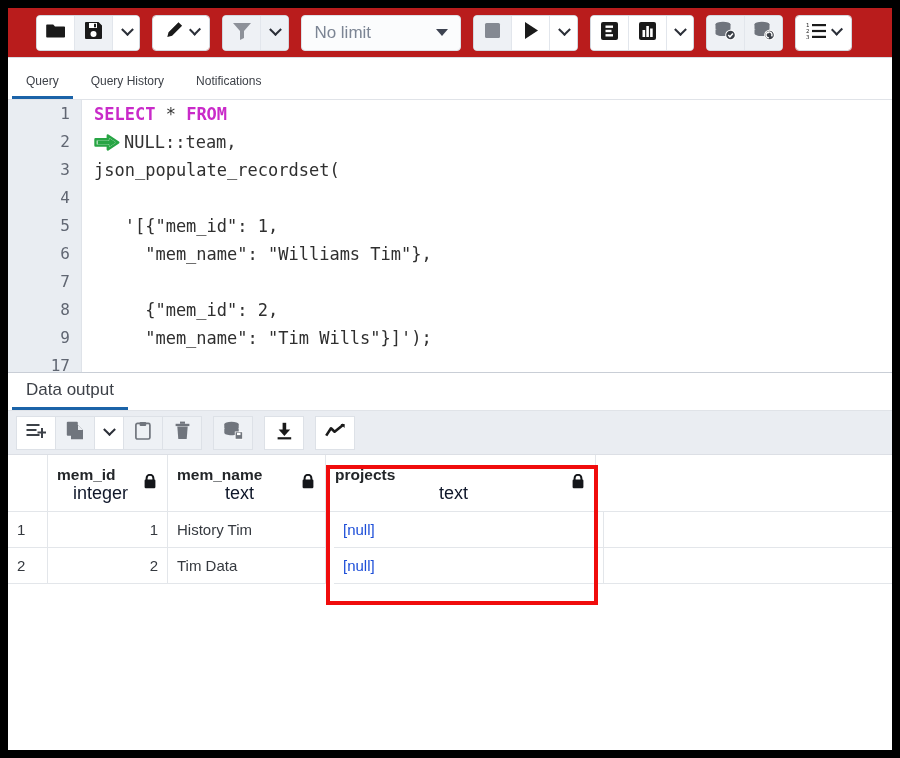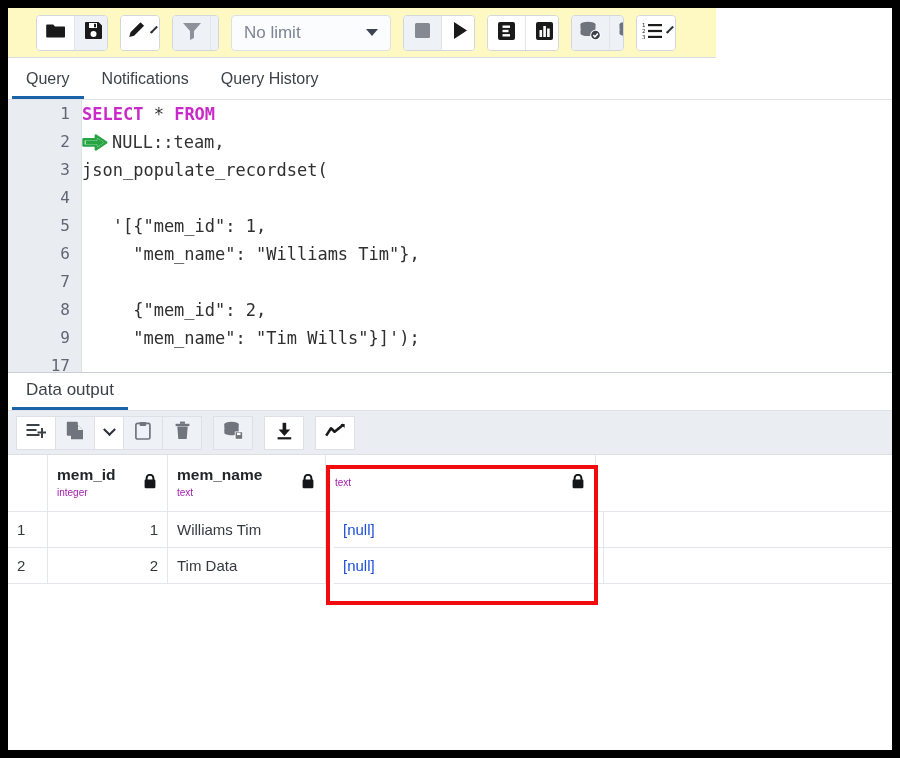--- a/index.html
+++ b/index.html
@@ -13,22 +13,22 @@
     position: absolute;
     left: 8px; top: 8px;
     width: 884px; height: 742px;
     background: #ffffff;
     overflow: hidden;
   }
 
   
   #toolbar {
     position: absolute; left: 0; top: 0;
-    width: 708px; height: 50px;
-    background: #fef9c3;
+    width: 884px; height: 50px;
+    background: #b91c1c;
     border-bottom: 1px solid #d9dde3;
     display: flex; align-items: center;
     padding: 0 28px;
   }
   .btngroup {
     display: flex; align-items: stretch;
     height: 36px;
     border: 1px solid #d2d7de;
     border-radius: 4px;
     background: #ffffff;
@@ -72,21 +72,21 @@
 
   
   #tabs {
     position: absolute; left: 0; top: 50px;
     width: 884px; height: 42px;
     background: #ffffff;
     border-bottom: 1px solid #e0e3e8;
     display: flex; align-items: flex-end;
   }
   .tab {
-    font-size: 16px; color: #3d4148;
+    font-size: 12px; color: #3d4148;
     padding: 0 14px 8px 14px;
     margin-left: 4px;
     border-bottom: 3px solid transparent;
   }
   .tab.active { border-bottom-color: #1b63a8; }
 
   
   #editor {
     position: absolute; left: 0; top: 92px;
     width: 884px; height: 272px;
@@ -108,20 +108,21 @@
   #code {
     position: absolute; left: 74px; top: 0;
     width: 810px; height: 272px;
   }
   #code .cl {
     height: 28px; line-height: 28px;
     font-family: "DejaVu Sans Mono", monospace;
     font-size: 17px;
     white-space: pre;
     color: #2f2f2f;
+    margin-left: 12px;
   }
   .kw { color: #c92ac9; font-weight: bold; }
   .str { color: #cc3333; }
   .plain { color: #333333; }
   .arrowicon {
     display: inline-block;
     position: relative;
     width: 26px; height: 17px;
     vertical-align: -3px;
     margin-right: 4px;
@@ -178,21 +179,21 @@
   .c-rest   { flex: 1; border-right: none; }
 
   .hdr { height: 57px; background: #ffffff; }
   .hdr .gcell { align-items: stretch; padding: 0; }
   .hdr-inner {
     display: flex; width: 100%; height: 100%;
     align-items: center; padding: 0 9px;
   }
   .hdr-txt { flex: 1; display: flex; flex-direction: column; justify-content: center; }
   .hdr-name { font-size: 15.5px; font-weight: bold; color: #232629; line-height: 19px; }
-  .hdr-type { font-size: 10px; color: #a21caf; line-height: 18px; }
+  .hdr-type { font-size: 18px; color: #0f172a; line-height: 18px; text-align: center; }
   .lock { width: 14px; flex: 0 0 14px; }
 
   .drow { height: 36px; }
   .nullv { color: #1d4ed8; font-size: 15px; margin-left: 8px; }
 
   
   #redbox {
     position: absolute;
     left: 318px; top: 457px;
     width: 272px; height: 140px;
@@ -347,22 +348,22 @@
           </svg>
         </span>
         <span class="chev" style="margin-left:6px"></span>
       </div>
     </div>
 
   </div>
 
   <div id="tabs">
     <div class="tab active">Query</div>
+    <div class="tab">Query History</div>
     <div class="tab">Notifications</div>
-    <div class="tab">Query History</div>
   </div>
 
   <div id="editor">
     <div id="gutter">
       <div class="ln">1</div>
       <div class="ln">2</div>
       <div class="ln">3</div>
       <div class="ln">4</div>
       <div class="ln">5</div>
       <div class="ln">6</div>
@@ -500,38 +501,39 @@
                   <path d="M2.6 6V4.2a3.4 3.4 0 0 1 6.8 0V6" stroke="#14161a" stroke-width="2" fill="none"></path>
                   <rect x="0.6" y="5.6" width="10.8" height="8.6" rx="1.2" fill="#14161a"></rect>
                 </svg>
             </span>
           </div>
         </div>
 
         <div class="gcell c-proj">
           <div class="hdr-inner">
             <div class="hdr-txt">
+              <span class="hdr-name">projects</span>
               <span class="hdr-type">text</span>
             </div>
             <span class="lock">
               <svg width="12" height="15" viewBox="0 0 12 15">
                   <path d="M2.6 6V4.2a3.4 3.4 0 0 1 6.8 0V6" stroke="#14161a" stroke-width="2" fill="none"></path>
                   <rect x="0.6" y="5.6" width="10.8" height="8.6" rx="1.2" fill="#14161a"></rect>
                 </svg>
             </span>
           </div>
         </div>
 
         <div class="gcell c-rest"></div>
       </div>
 
       <div class="grow drow">
         <div class="gcell c-rownum">1</div>
         <div class="gcell c-id">1</div>
-        <div class="gcell c-name">Williams Tim</div>
+        <div class="gcell c-name">History Tim</div>
         <div class="gcell c-proj nullv">[null]</div>
         <div class="gcell c-rest"></div>
       </div>
 
       <div class="grow drow">
         <div class="gcell c-rownum">2</div>
         <div class="gcell c-id">2</div>
         <div class="gcell c-name">Tim Data</div>
         <div class="gcell c-proj nullv">[null]</div>
         <div class="gcell c-rest"></div>

